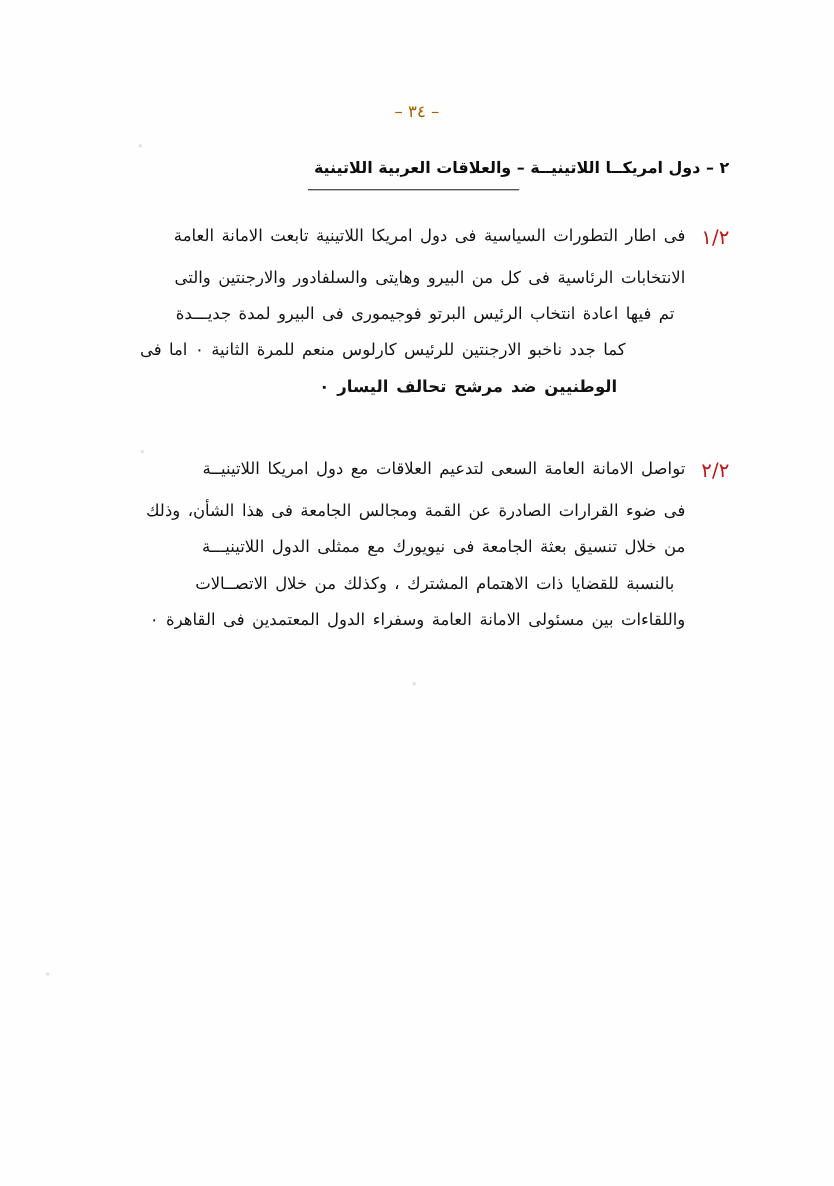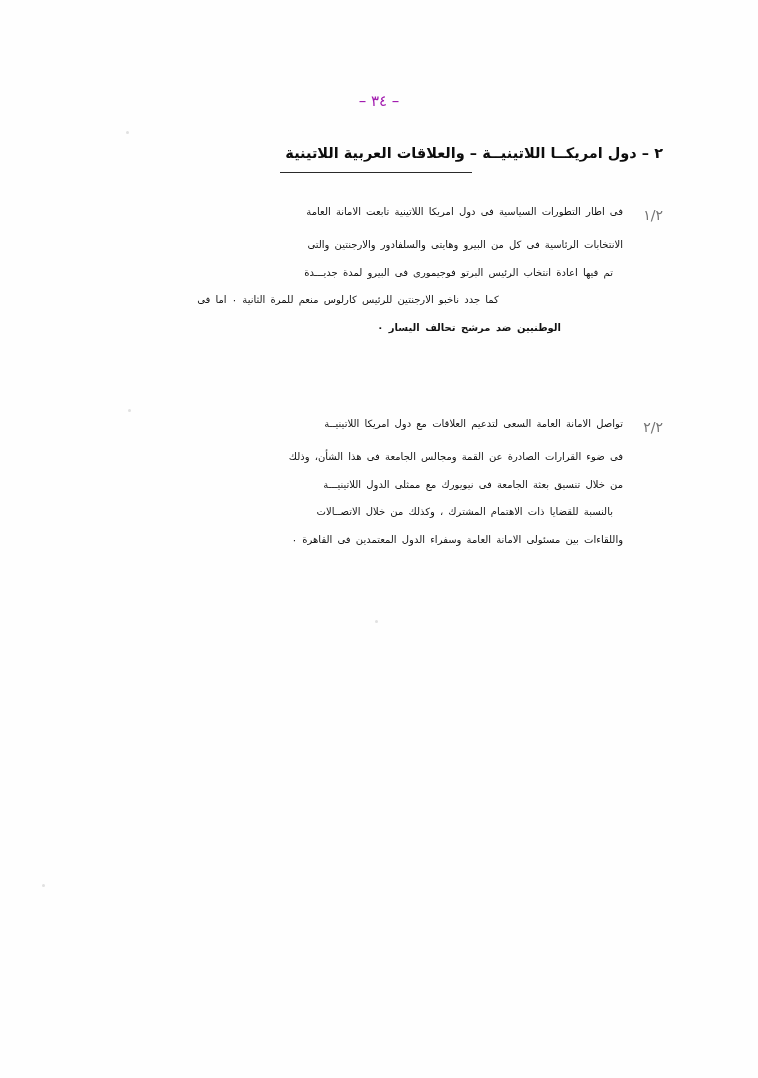--- a/index.html
+++ b/index.html
@@ -22,21 +22,21 @@
   }
   
   .page-number {
     position: absolute;
     top: 92px;
     left: 0;
     right: 0;
     text-align: center;
     font-size: 15px;
     letter-spacing: 1px;
-    color: #a21caf;
+    color: #a16207;
     direction: rtl;
   }
   
   .section-heading {
     position: absolute;
     top: 145px;
     right: 95px;
     left: 95px;
     font-size: 14.5px;
     font-weight: bold;
@@ -66,31 +66,31 @@
   .line-row {
     display: flex;
     flex-direction: row;
     align-items: flex-start;
     margin-bottom: 16px;
     line-height: 1.15;
   }
   .num {
     width: 40px;
     flex: 0 0 40px;
-    font-size: 14px;
-    color: #737373;
+    font-size: 18px;
+    color: #b91c1c;
     text-align: right;
     padding-top: 1px;
     letter-spacing: 0.5px;
     direction: ltr;
     unicode-bidi: bidi-override;
   }
   .line-text {
     flex: 1 1 auto;
-    font-size: 10px;
+    font-size: 15px;
     color: #121212;
     letter-spacing: 0.2px;
     word-spacing: 2px;
   }
   .line-row.cont .num { visibility: hidden; }
   .indent-1 { padding-right: 10px; }
   .indent-2 { padding-right: 20px; text-align: center; }
   .indent-4 { padding-right: 62px; font-weight: bold; }
 
   

